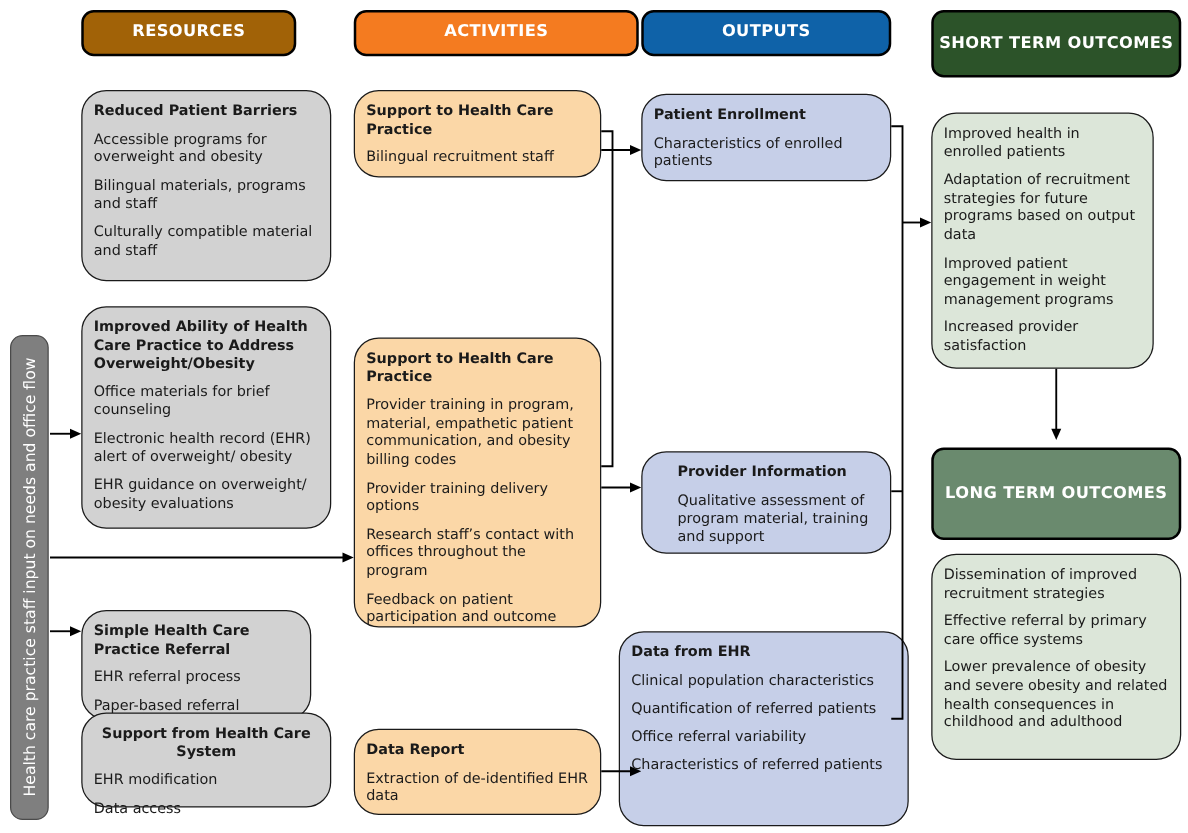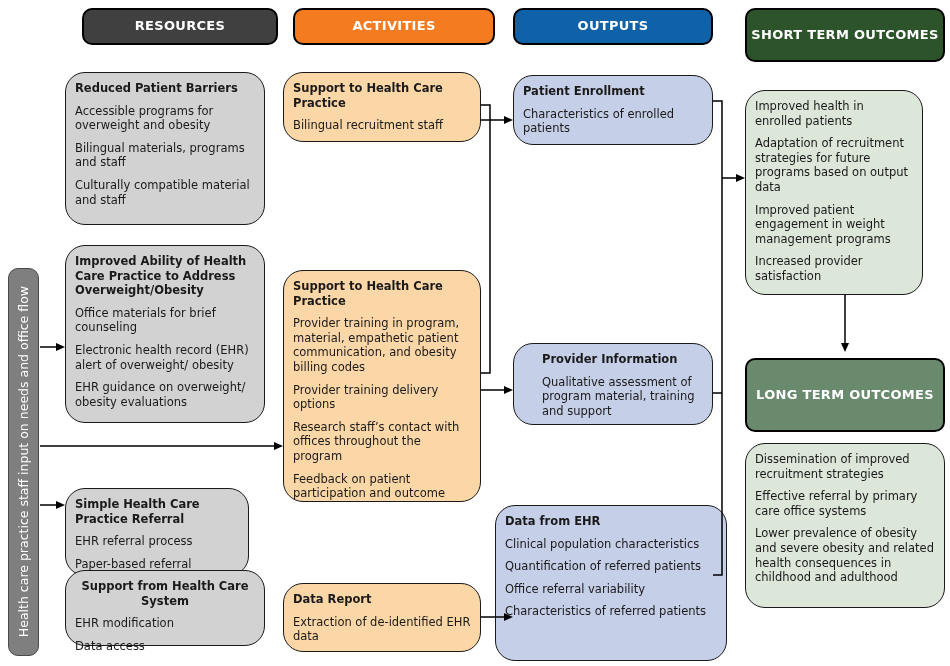--- a/index.html
+++ b/index.html
@@ -9,22 +9,22 @@
     overflow:hidden;
   }
   svg.wires { position:absolute; left:0; top:0; z-index:5; pointer-events:none; }
   .hdr {
     position:absolute; z-index:2; box-sizing:border-box;
     border:2px solid #000; border-radius:10px;
     color:#fff; font-weight:bold; font-size:13px; letter-spacing:.3px;
     display:flex; align-items:center; justify-content:center; text-align:center;
     line-height:1.25;
   }
-  #hdr-resources { left:82px;  top:8px;   width:196px; height:37px; background:#404040; }
-  #hdr-activities{ left:293px; top:8px;   width:202px; height:37px; background:#F47B20; }
+  #hdr-resources { left:65px;  top:8px;   width:172px; height:37px; background:#a16207; }
+  #hdr-activities{ left:283px; top:8px;   width:228px; height:37px; background:#F47B20; }
   #hdr-outputs   { left:513px; top:8px;   width:200px; height:37px; background:#0F62A8; }
   #hdr-short     { left:745px; top:8px;   width:200px; height:54px; background:#2C5329; }
   #hdr-long      { left:745px; top:358px; width:200px; height:74px; background:#6A8A6E; }
   .box {
     position:absolute; z-index:2; box-sizing:border-box;
     border:1.5px solid #1a1a1a; border-radius:20px;
     padding:8px 9px; font-size:11.5px; line-height:1.27;
   }
   .box .title { font-weight:bold; margin-bottom:8px; }
   .box .title.center { text-align:center; }
@@ -35,21 +35,21 @@
   .lav    { background:#C6CFE8; }
   .lgreen { background:#DCE6D9; }
   #b-r1 { left:65px; top:72px;  width:200px; height:153px; }
   #b-r2 { left:65px; top:245px; width:200px; height:178px; }
   #b-r3 { left:65px; top:488px; width:184px; height:88px;  }
   #b-r4 { left:65px; top:570px; width:200px; height:76px;  }
   #b-a1 { left:283px; top:72px;  width:198px; height:70px;  }
   #b-a2 { left:283px; top:270px; width:198px; height:232px; }
   #b-a3 { left:283px; top:583px; width:198px; height:69px;  }
   #b-o1 { left:513px; top:75px;  width:200px; height:70px;  }
-  #b-o2 { left:513px; top:343px; width:200px; height:82px;padding-left:28px;  }
+  #b-o2 { left:513px; top:361px; width:200px; height:82px;padding-left:28px;  }
   #b-o3 { left:495px; top:505px; width:232px; height:156px; }
   #b-st { left:745px; top:90px;  width:178px; height:205px; }
   #b-lt { left:745px; top:443px; width:200px; height:165px; }
   .side {
     position:absolute; z-index:2; box-sizing:border-box;
     left:8px; top:268px; width:31px; height:388px;
     background:#7F7F7F; border:1.5px solid #4a4a4a; border-radius:10px;
     display:flex; align-items:center; justify-content:center;
   }
   .side .vtext {

